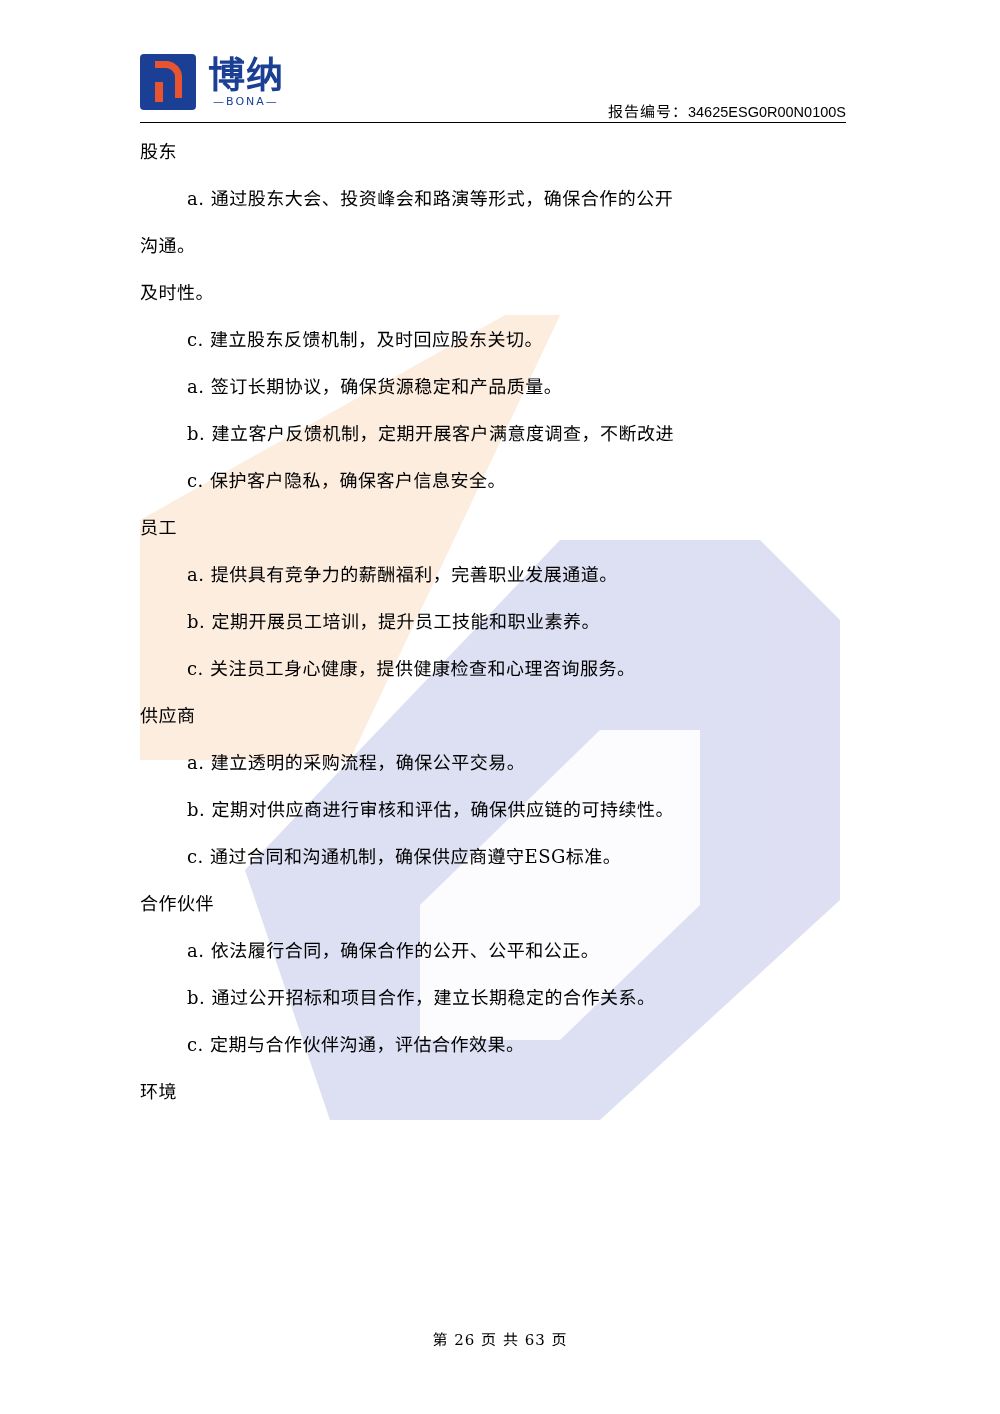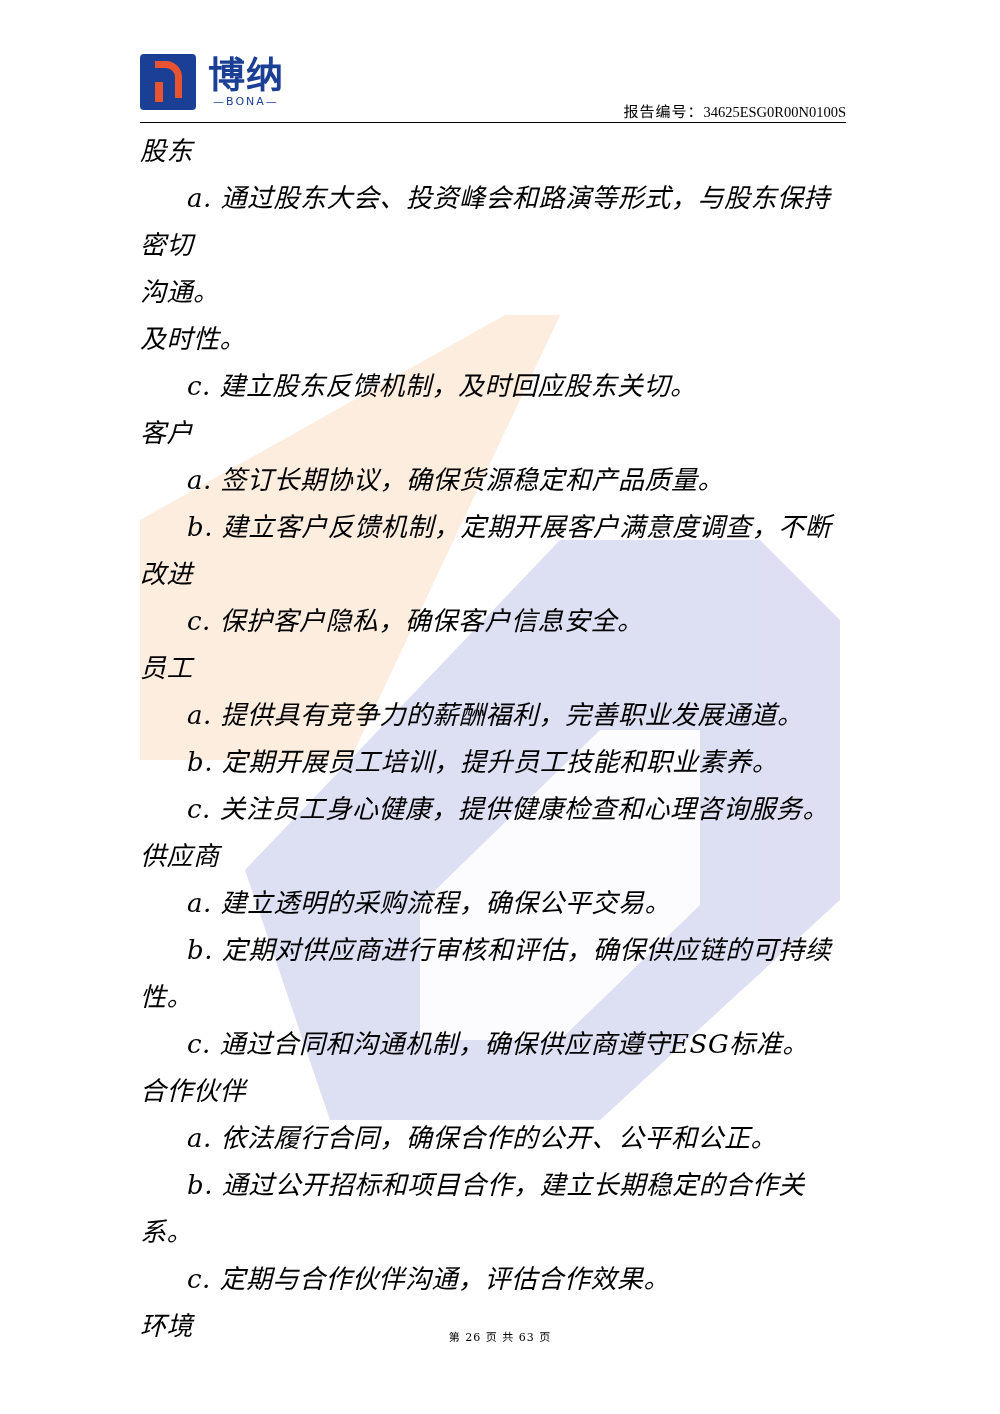--- a/index.html
+++ b/index.html
@@ -105,64 +105,63 @@
   #report-no {
     position: absolute;
     right: 0;
     top: 48px;
     font-family: "DejaVu Sans", "Liberation Sans", sans-serif;
     font-size: 15px;
     white-space: nowrap;
     color: #000;
   }
   #report-no .label { letter-spacing: 1px; margin-left: 39px; }
-  #report-no .value { font-family: Liberation Serif, serif; font-size: 14.5px; }
+  #report-no .value { font-family: Liberation Sans, sans-serif; font-size: 14.5px; }
 
   #header-rule {
     position: absolute;
     left: 140px;
     top: 122px;
     width: 706px;
     height: 1px;
     background: #000;
   }
 
   
   #content {
     position: absolute;
     left: 140px;
     top: 128px;
     width: 716px;
   }
   .line {
-    font-size: 26px;
+    font-size: 18px;
     line-height: 47px;
     letter-spacing: 0.5px;
     white-space: pre-wrap;
     color: #000;
-    font-style: italic;
   }
   .heading {
     text-indent: 0;
   }
   .item {
     text-indent: 47px;
   }
   .cont {
     text-indent: 0;
   }
 
   
   #footer {
     position: absolute;
     left: 0;
     top: 1328px;
     width: 1000px;
     text-align: center;
-    font-size: 11px;
+    font-size: 15px;
     letter-spacing: 1px;
     color: #000;
   }
 </style>
 </head>
 <body>
 
 <svg id="watermark" viewBox="0 0 1000 1414" aria-hidden="true">
 
   <g opacity="0.55">
@@ -195,25 +194,24 @@
     <div id="report-no">
       <span class="label">报告编号：</span><span class="value">34625ESG0R00N0100S</span>
     </div>
 
   </div>
 
   <div id="header-rule"></div>
 
   <div id="content">
       <div class="line heading">股东</div>
-      <div class="line item">a. 通过股东大会、投资峰会和路演等形式，与股东保持密切</div>
+      <div class="line item">a. 通过股东大会、投资峰会和路演等形式，确保合作的公开</div>
       <div class="line cont">沟通。</div>
       <div class="line cont">及时性。</div>
       <div class="line item">c. 建立股东反馈机制，及时回应股东关切。</div>
-      <div class="line heading">客户</div>
       <div class="line item">a. 签订长期协议，确保货源稳定和产品质量。</div>
       <div class="line item">b. 建立客户反馈机制，定期开展客户满意度调查，不断改进</div>
       <div class="line item">c. 保护客户隐私，确保客户信息安全。</div>
       <div class="line heading">员工</div>
       <div class="line item">a. 提供具有竞争力的薪酬福利，完善职业发展通道。</div>
       <div class="line item">b. 定期开展员工培训，提升员工技能和职业素养。</div>
       <div class="line item">c. 关注员工身心健康，提供健康检查和心理咨询服务。</div>
       <div class="line heading">供应商</div>
       <div class="line item">a. 建立透明的采购流程，确保公平交易。</div>
       <div class="line item">b. 定期对供应商进行审核和评估，确保供应链的可持续性。</div>

